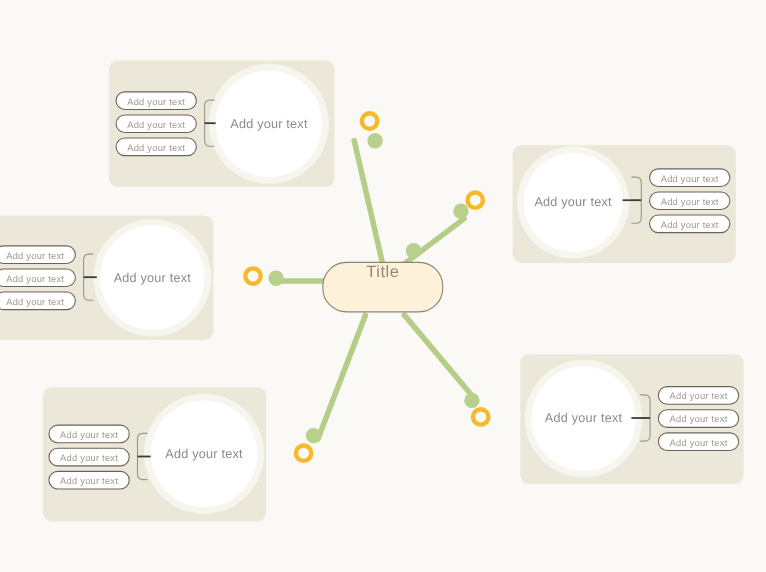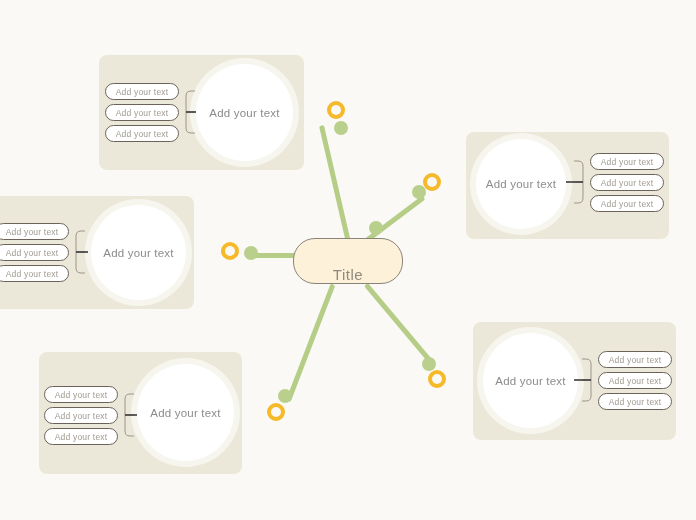--- a/index.html
+++ b/index.html
@@ -54,21 +54,21 @@
     letter-spacing: 0.2px;
     box-sizing: border-box;
     white-space: nowrap;
   }
   .title-node {
     position: absolute;
     background: #fdf2d9;
     border: 1.5px solid #8a8378;
     border-radius: 22px;
     display: flex;
-    align-items: flex-end;
+    align-items: flex-start;
     justify-content: center;
     color: #8f8a7e;
     font-size: 15px;
     letter-spacing: 0.5px;
     box-sizing: border-box;
     z-index: 6;
   }
   .ring {
     position: absolute;
     border-radius: 50%;

